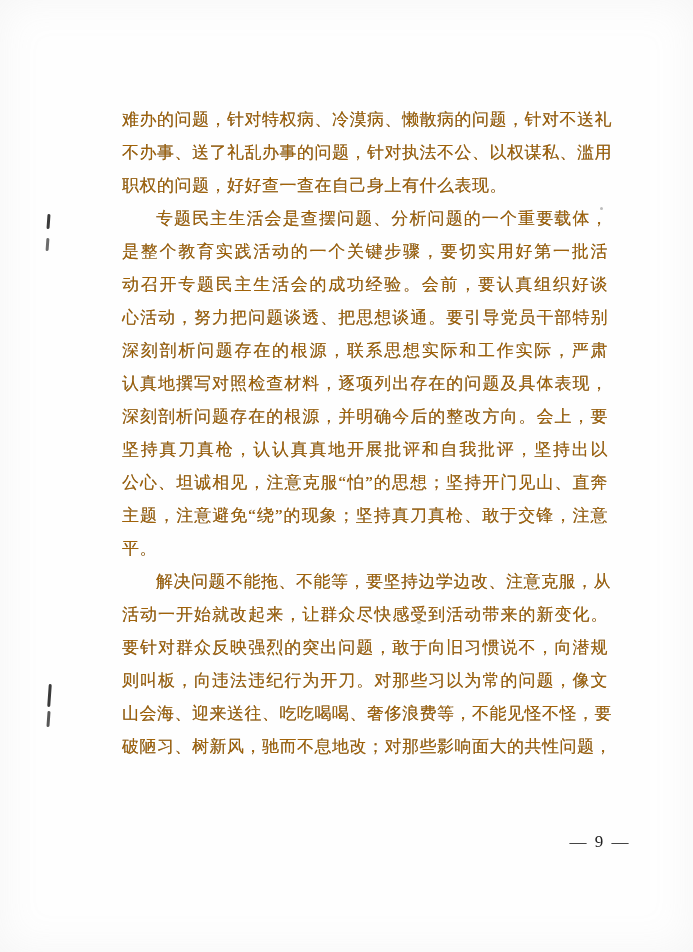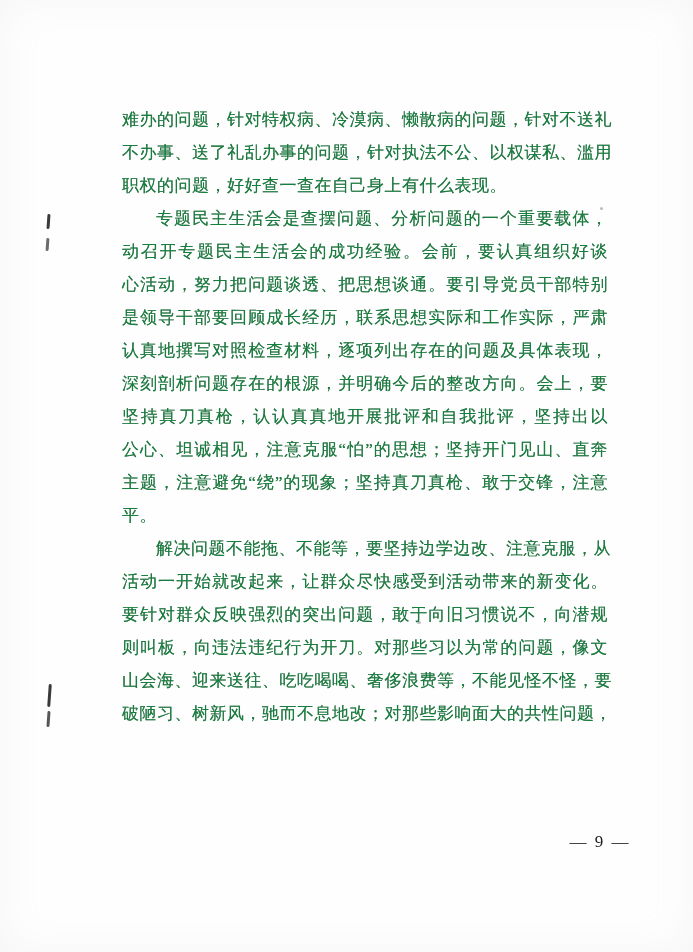--- a/index.html
+++ b/index.html
@@ -21,21 +21,21 @@
     position: absolute;
     inset: 0;
     pointer-events: none;
     box-shadow: inset 0 0 40px rgba(180,180,180,0.12);
   }
   .textblock {
     position: absolute;
     left: 122px;
     top: 103px;
     width: 486px;
-    color: #15803d;
+    color: #a16207;
   }
   .line {
     font-size: 17px;
     line-height: 33px;
     height: 33px;
     text-align: justify;
     text-align-last: justify;
     letter-spacing: 0.5px;
     white-space: nowrap;
     text-shadow: 0 0 0.6px rgba(30,30,30,0.55);
@@ -84,23 +84,24 @@
   <div class="margin-mark mm3"></div>
   <div class="margin-mark mm4"></div>
 
   <div class="textblock">
 
     <div class="line">难办的问题，针对特权病、冷漠病、懒散病的问题，针对不送礼</div>
     <div class="line">不办事、送了礼乱办事的问题，针对执法不公、以权谋私、滥用</div>
     <div class="line no-just">职权的问题，好好查一查在自己身上有什么表现。</div>
 
     <div class="line indent">专题民主生活会是查摆问题、分析问题的一个重要载体，</div>
+    <div class="line">是整个教育实践活动的一个关键步骤，要切实用好第一批活</div>
     <div class="line">动召开专题民主生活会的成功经验。会前，要认真组织好谈</div>
     <div class="line">心活动，努力把问题谈透、把思想谈通。要引导党员干部特别</div>
-    <div class="line">是领导干部要回顾成长经历，联系思想实际和工作实际，严肃</div>
+    <div class="line">深刻剖析问题存在的根源，联系思想实际和工作实际，严肃</div>
     <div class="line">认真地撰写对照检查材料，逐项列出存在的问题及具体表现，</div>
     <div class="line">深刻剖析问题存在的根源，并明确今后的整改方向。会上，要</div>
     <div class="line">坚持真刀真枪，认认真真地开展批评和自我批评，坚持出以</div>
     <div class="line">公心、坦诚相见，注意克服“怕”的思想；坚持开门见山、直奔</div>
     <div class="line">主题，注意避免“绕”的现象；坚持真刀真枪、敢于交锋，注意</div>
     <div class="line no-just">平。</div>
 
     <div class="line indent">解决问题不能拖、不能等，要坚持边学边改、注意克服，从</div>
     <div class="line">活动一开始就改起来，让群众尽快感受到活动带来的新变化。</div>
     <div class="line">要针对群众反映强烈的突出问题，敢于向旧习惯说不，向潜规</div>

